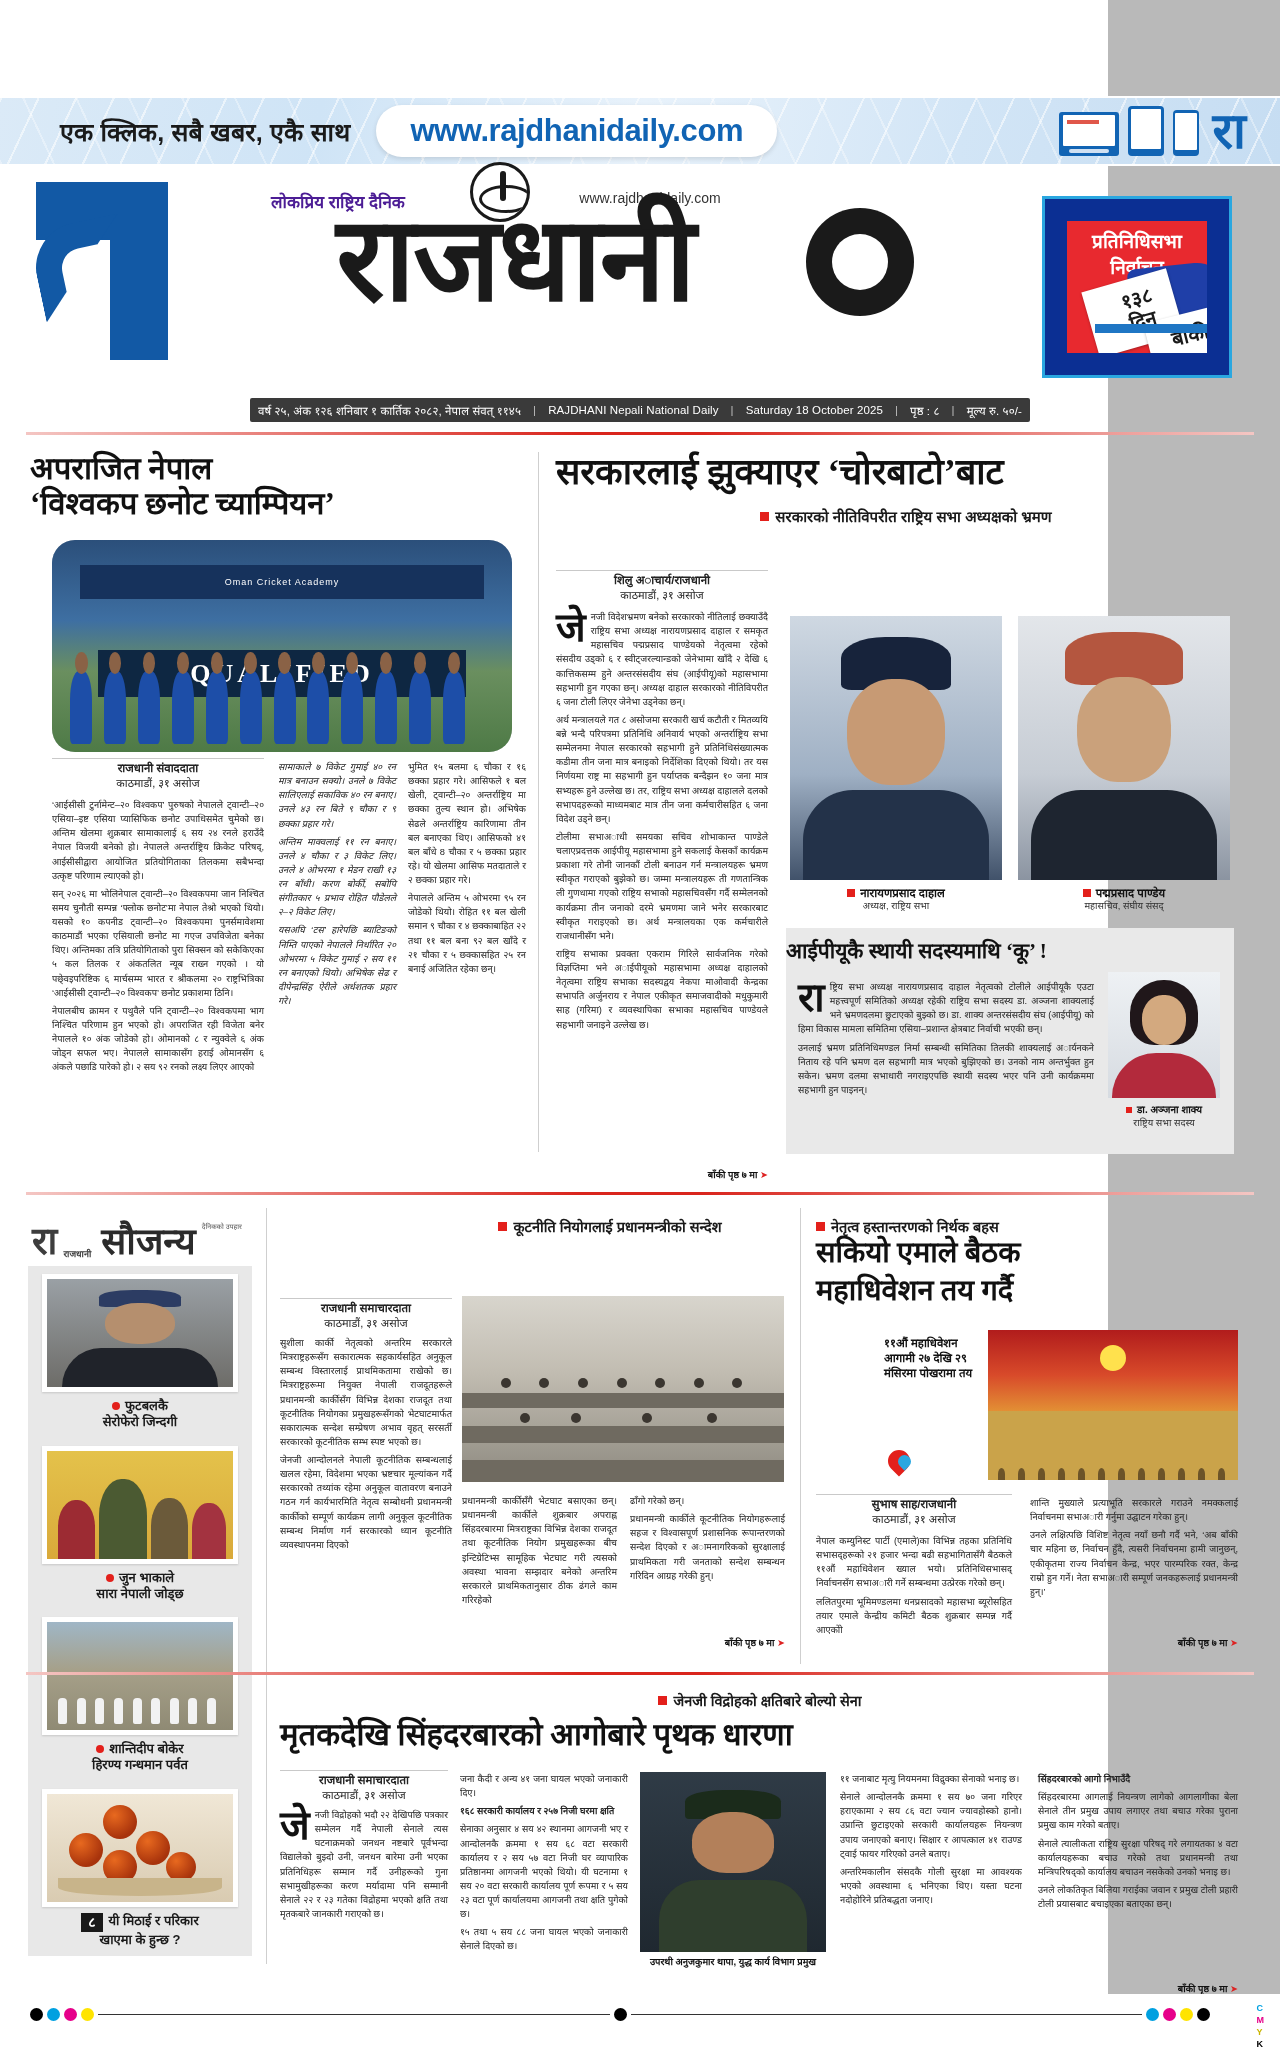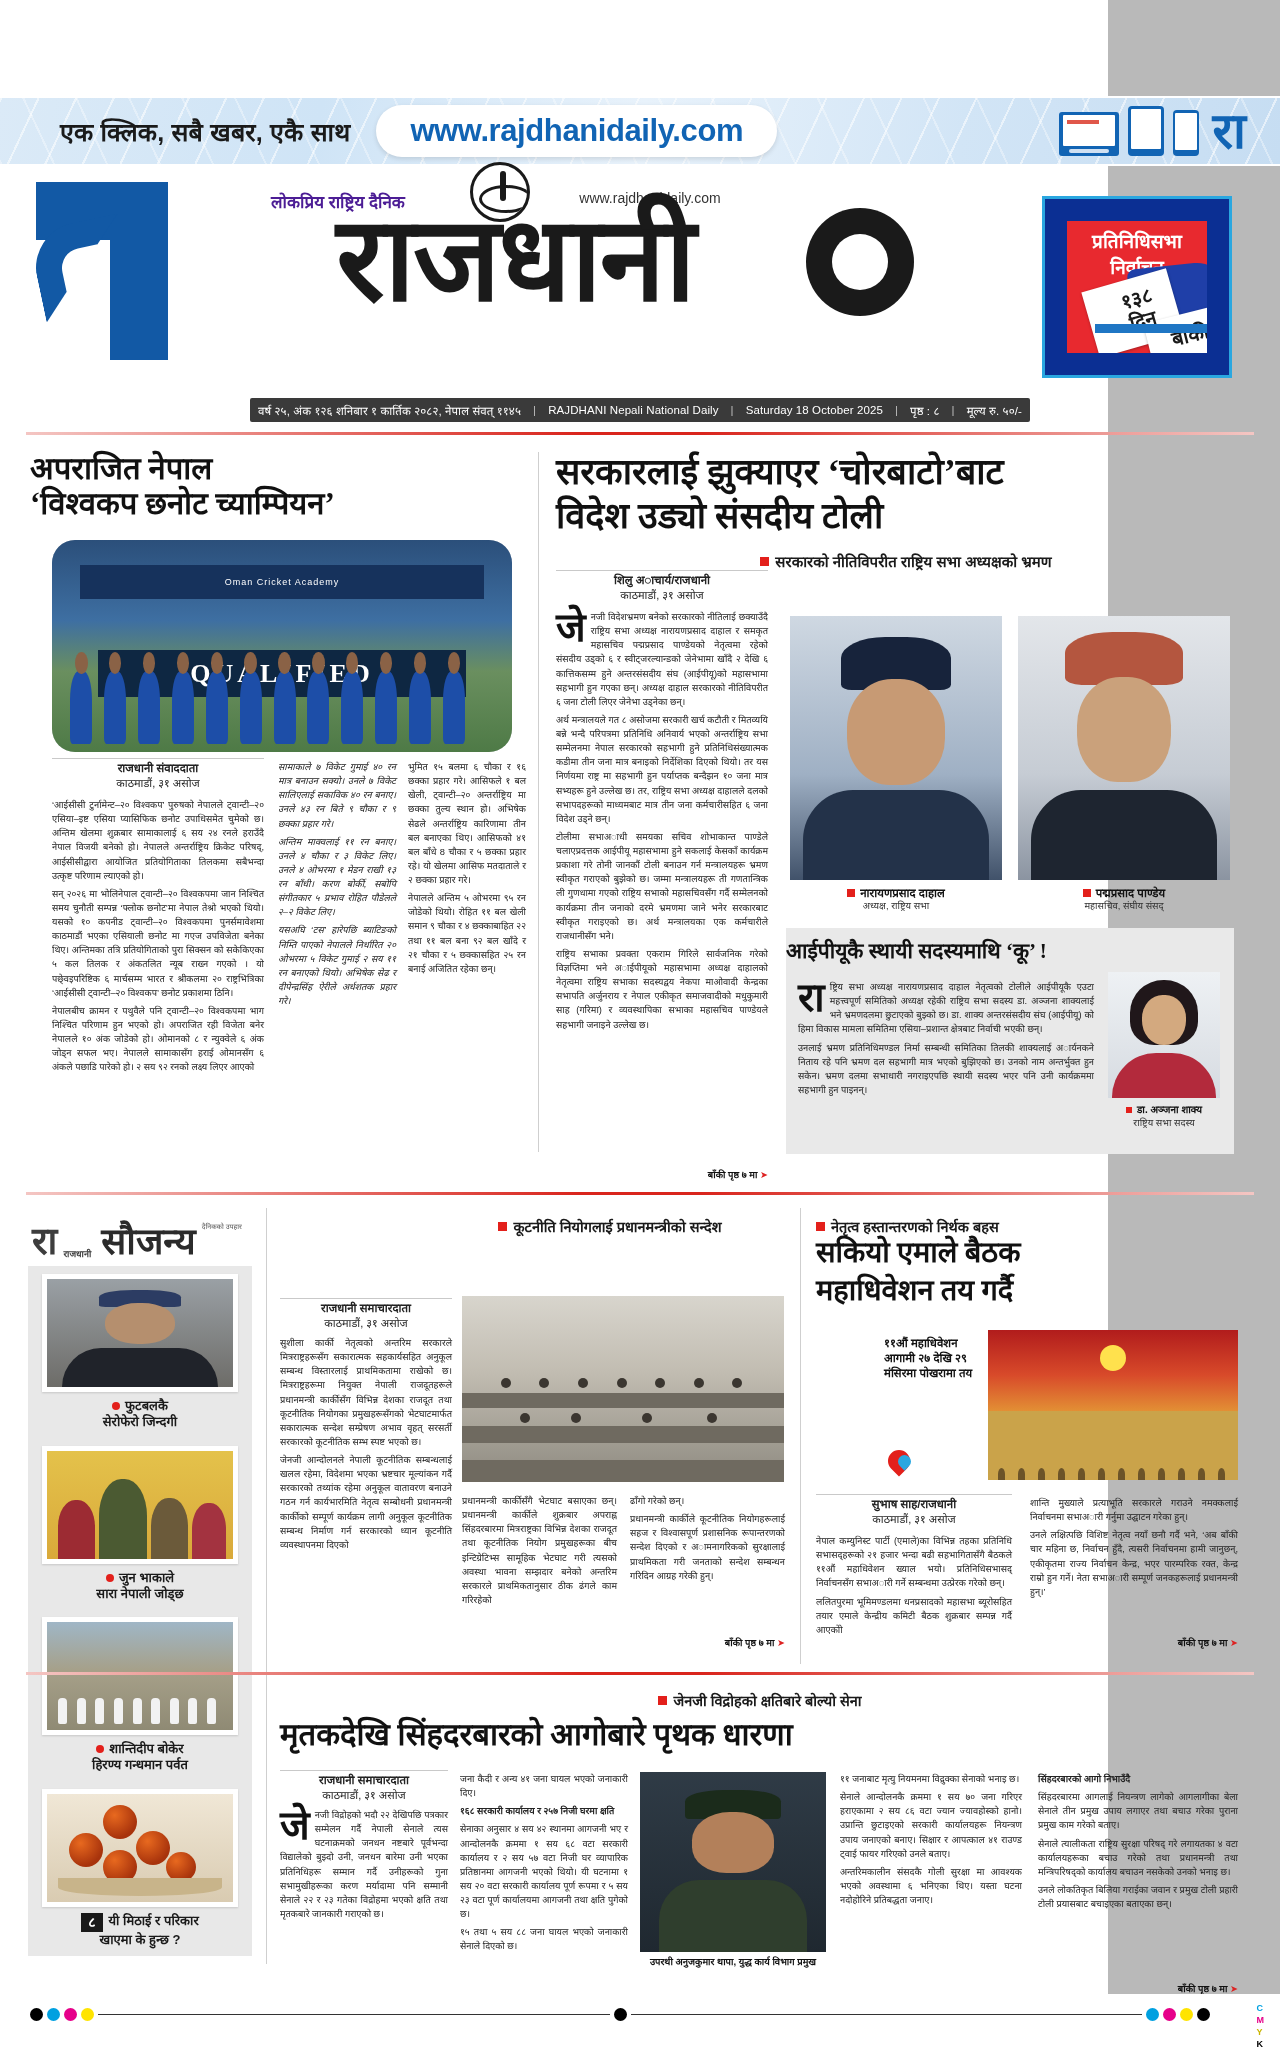--- a/index.html
+++ b/index.html
@@ -312,21 +312,20 @@
   </div>
   <div class="body-col" style="position:absolute;left:408px;top:760px;width:118px;height:390px;">
     <p>भुमित १५ बलमा ६ चौका र १६ छक्का प्रहार गरे। आसिफले १ बल खेली, ट्वान्टी–२० अन्तर्राष्ट्रिय मा छक्का तुल्य स्थान हो। अभिषेक सेढले अन्तर्राष्ट्रिय कारिणामा तीन बल बनाएका थिए। आसिफको ४१ बल बाँधे 8 चौका र ५ छक्का प्रहार रहे। यो खेलमा आसिफ मतदाताले र २ छक्का प्रहार गरे।</p>
     <p>नेपालले अन्तिम ५ ओभरमा ९५ रन जोडेको थियो। रोहित ११ बल खेली समान ९ चौका र ४ छक्काबाहित २२ तथा ११ बल बना ९२ बल खाँदे र २१ चौका र ५ छक्कासहित २५ रन बनाई अजितित रहेका छन्।</p>
   </div>
 
   <div class="vline" style="left:538px;top:452px;height:700px;"></div>
 
   <div style="position:absolute;left:556px;top:452px;width:700px;">
     <div class="hl" style="font-size:36px;">सरकारलाई झुक्याएर ‘चोरबाटो’बाट</div>
-    <div class="hl" style="font-size:36px;margin-top:4px;">विदेश उड्यो संसदीय टोली</div>
     <div class="kicker" style="margin-top:14px;font-size:15px;">
       <span class="sq"></span><span>सरकारको नीतिविपरीत राष्ट्रिय सभा अध्यक्षको भ्रमण</span>
     </div>
   </div>
 
   <div style="position:absolute;left:556px;top:572px;width:212px;">
     <div class="byline"><span class="nm">शिलु अाचार्य/राजधानी</span></div>
     <div class="byline">काठमाडौं, ३१ असोज</div>
   </div>
   <div class="rule-thin" style="left:556px;top:570px;width:212px;"></div>

